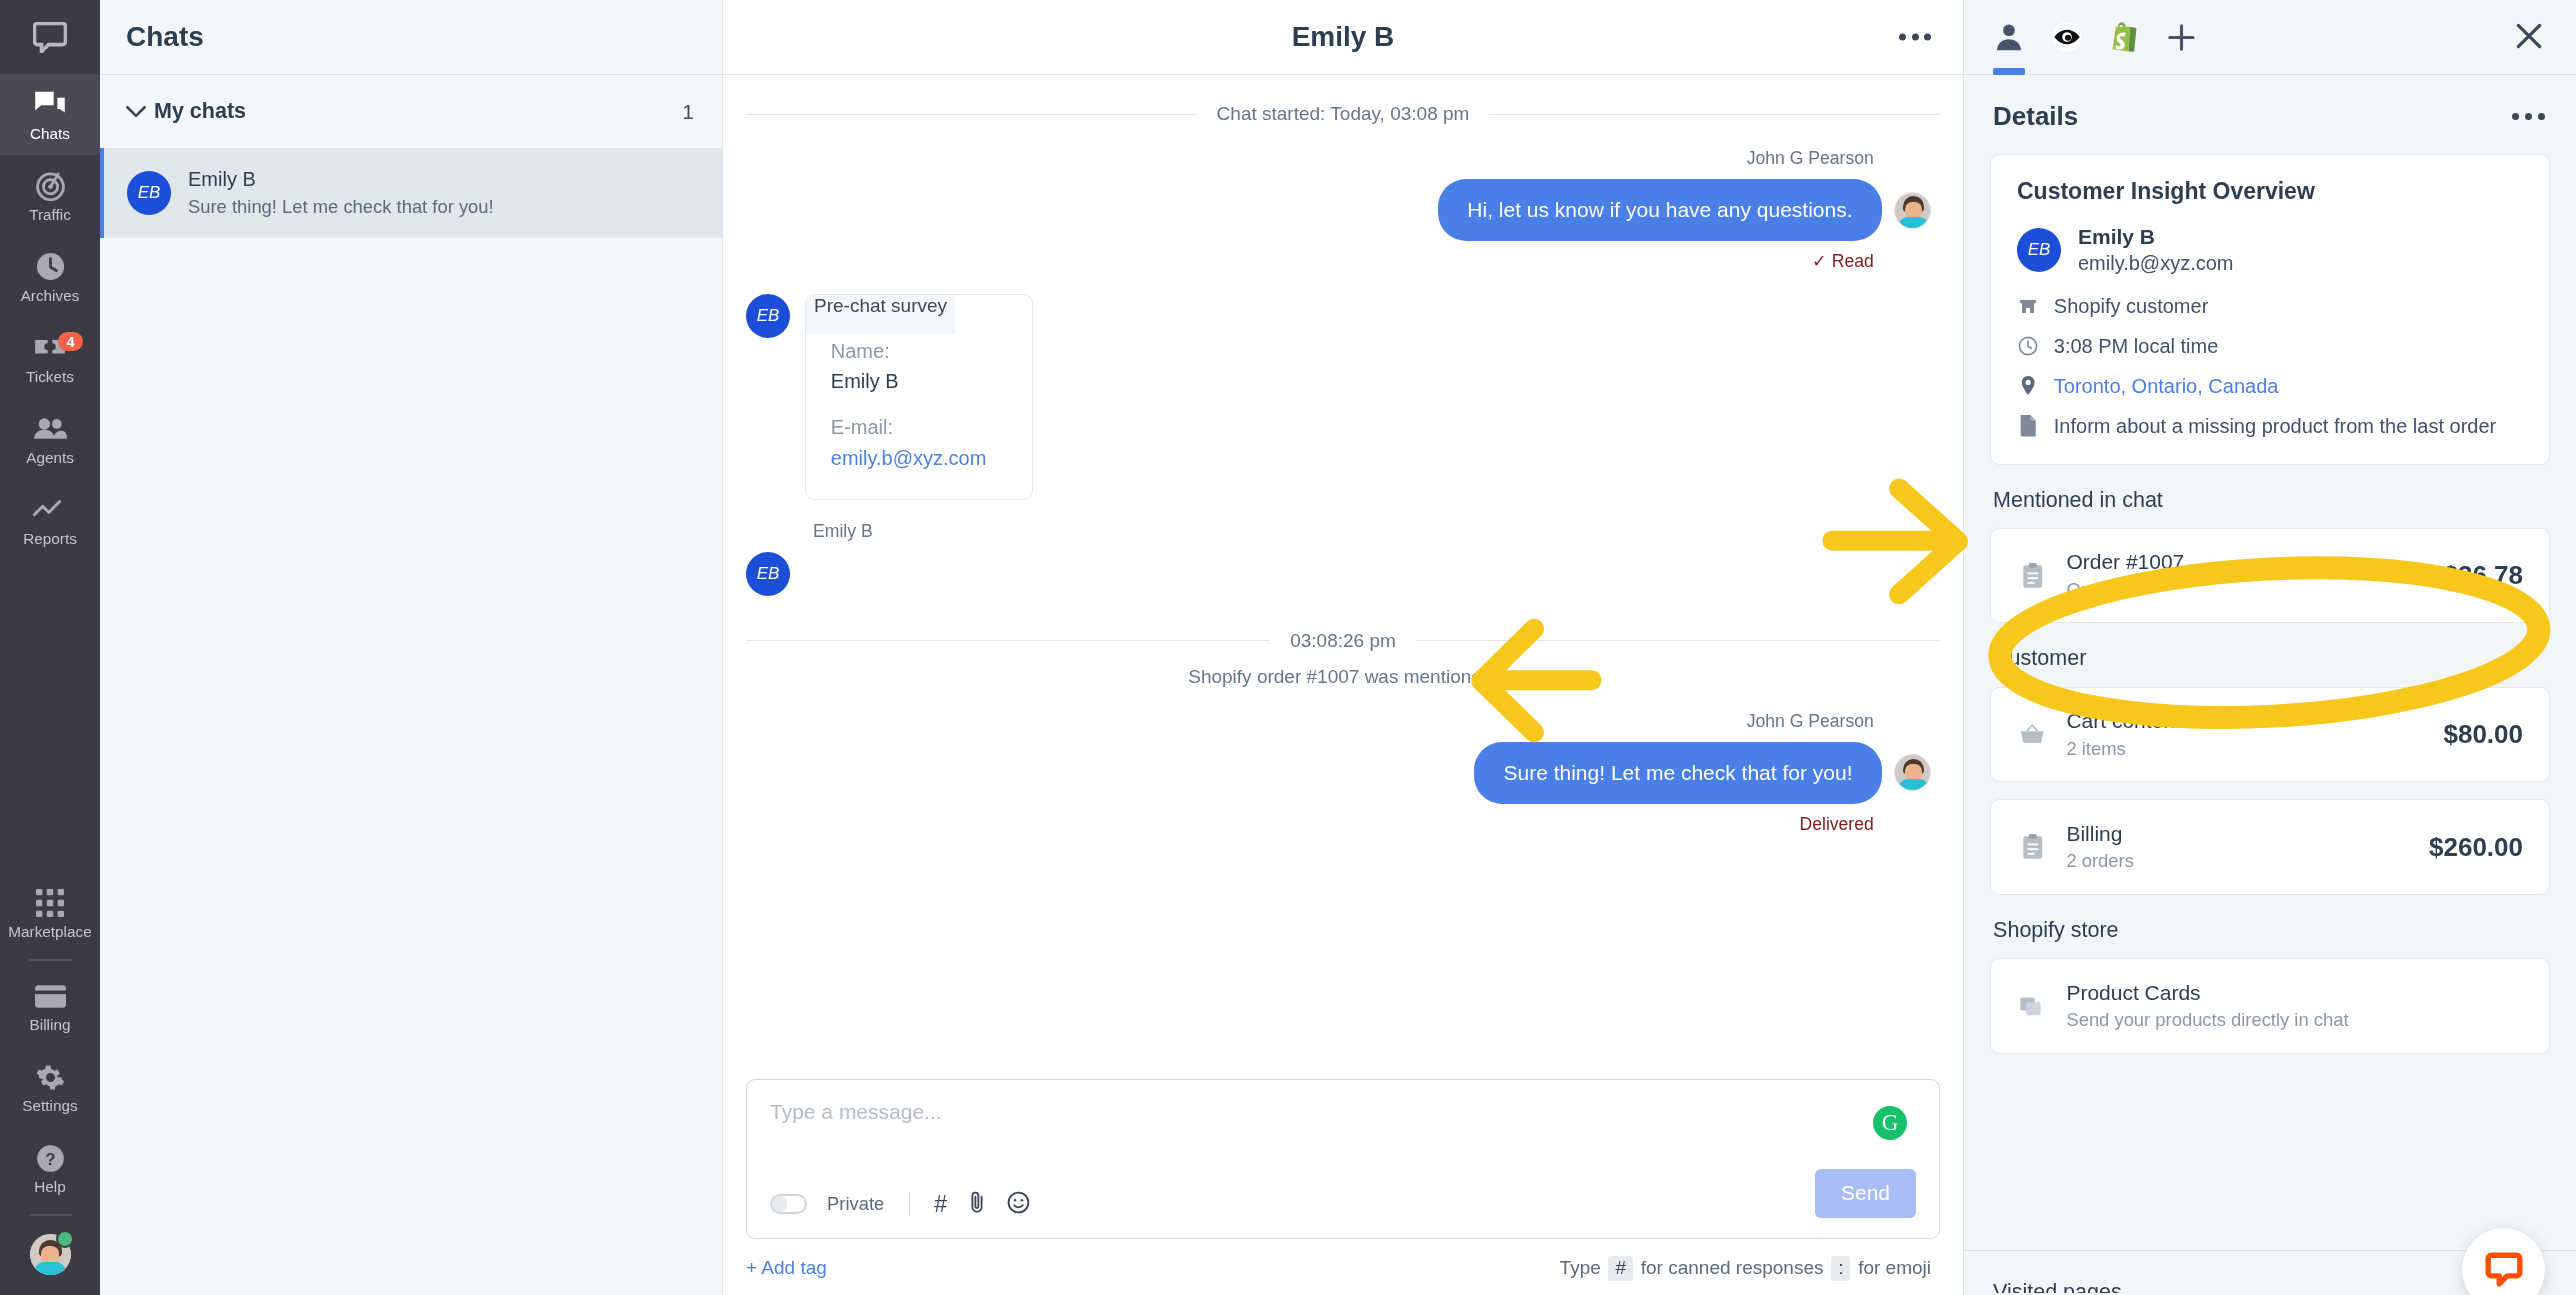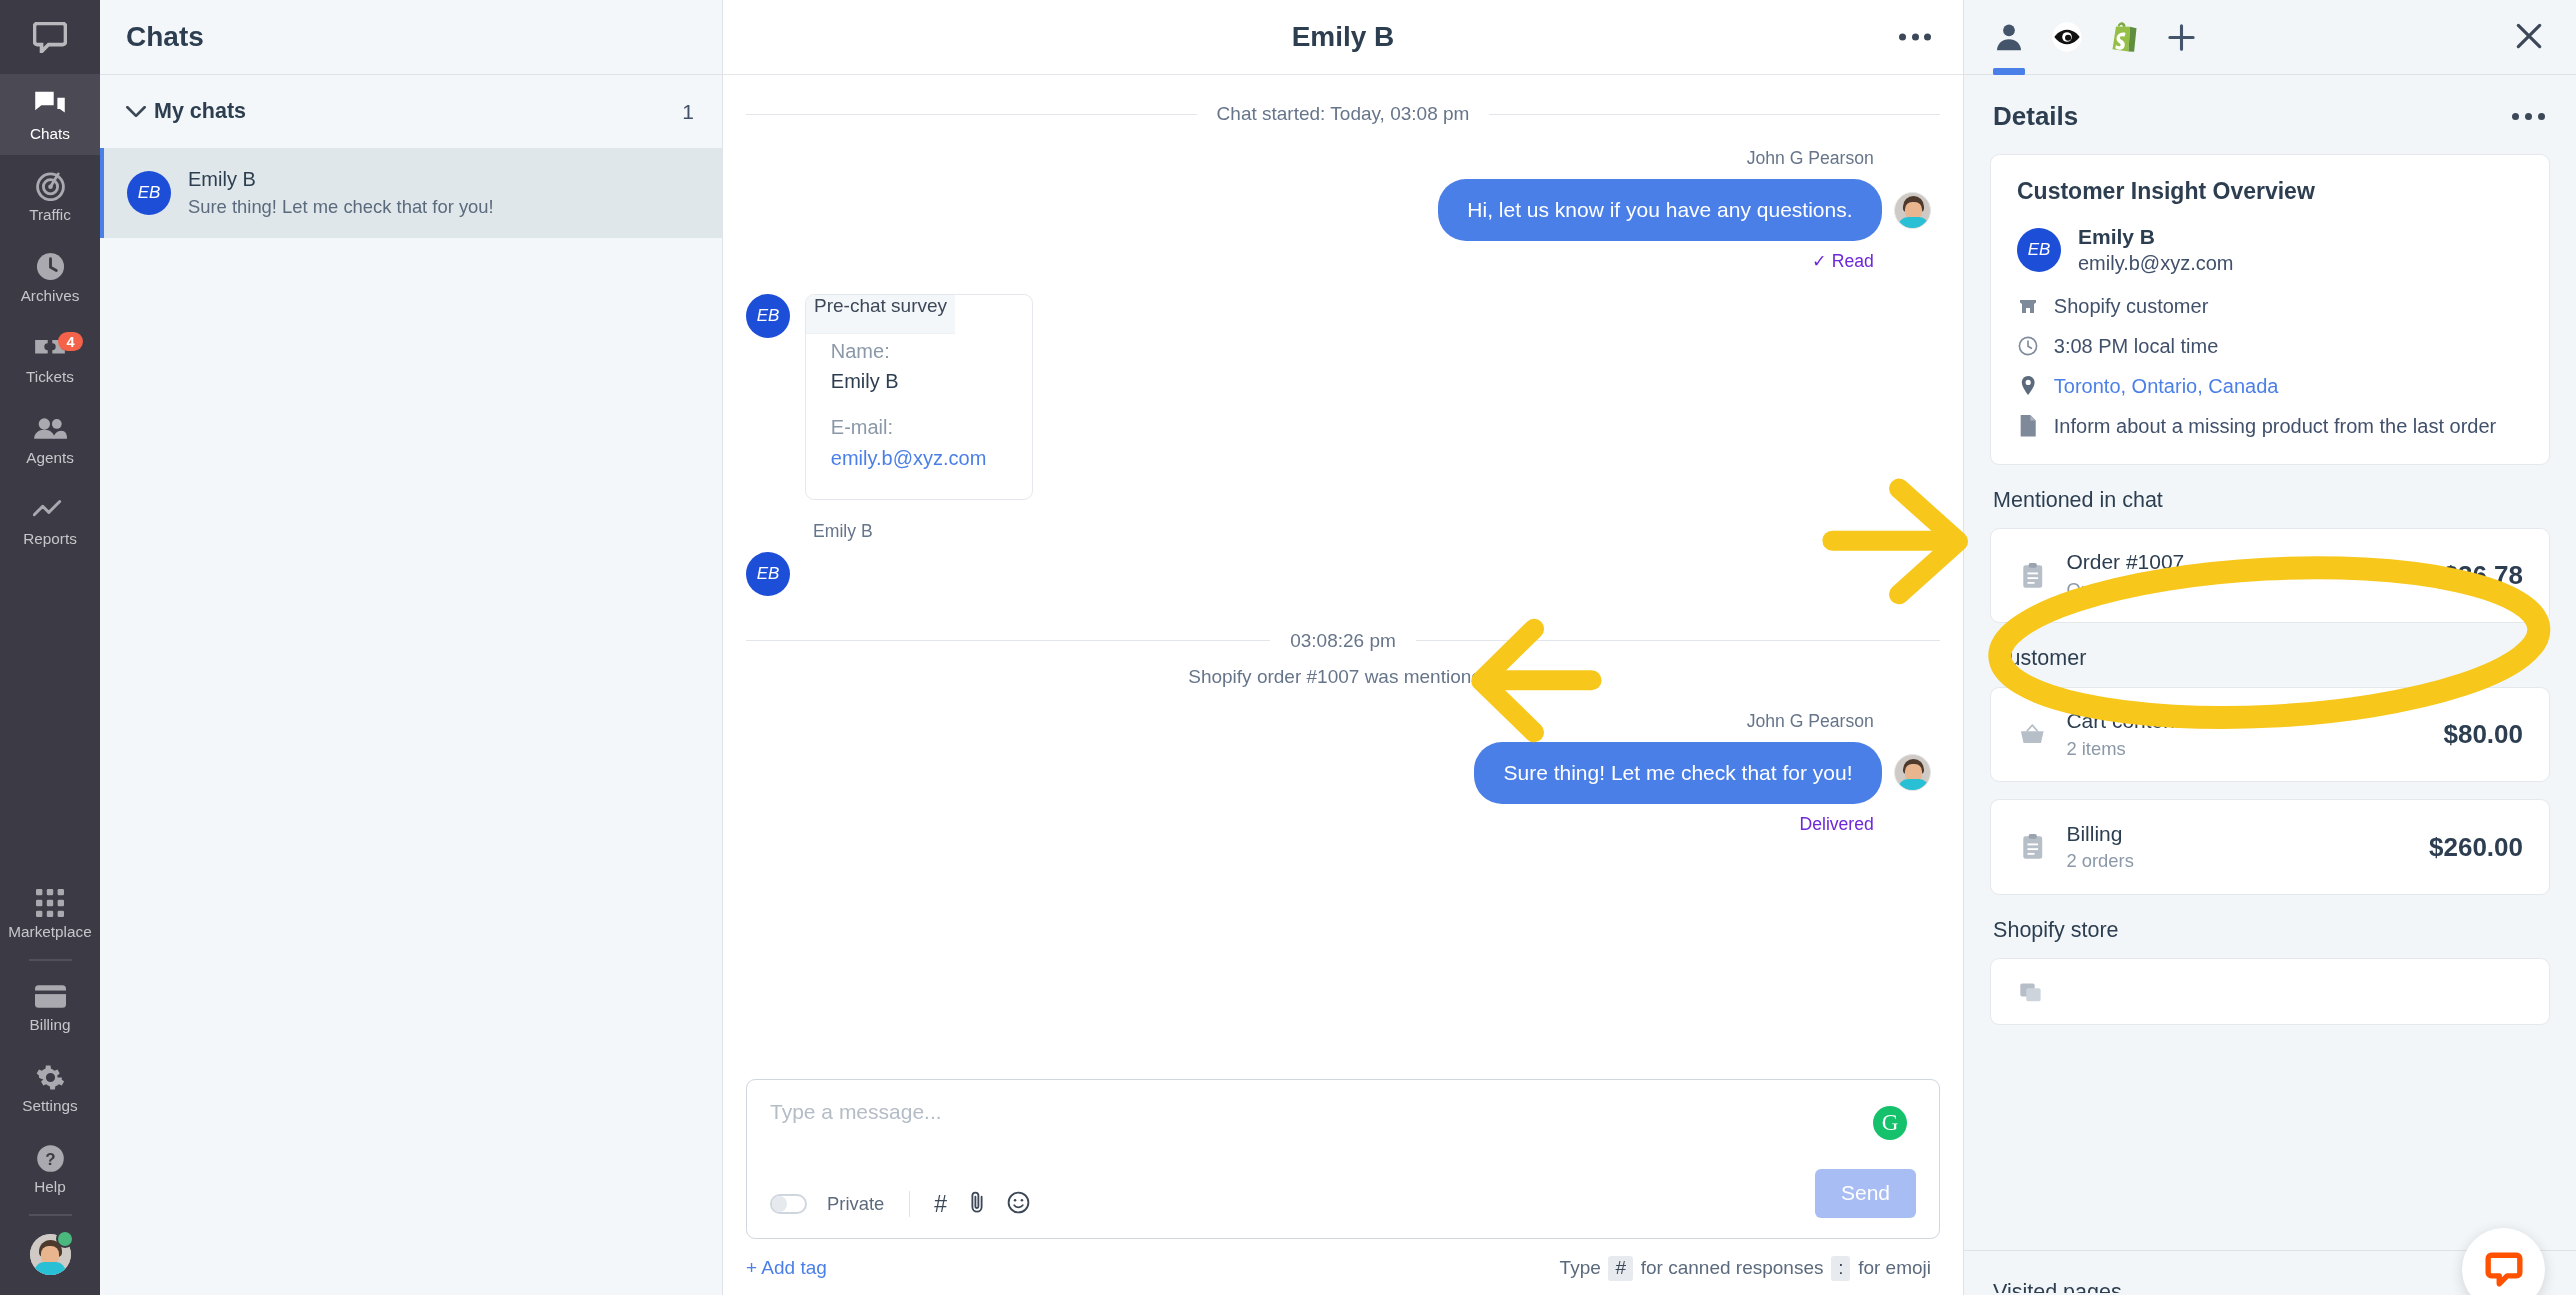--- a/index.html
+++ b/index.html
@@ -109,21 +109,21 @@
     background:#4b7fe8; color:#fff; font-size:21px;
     padding: 19px 29px; border-radius:28px; max-width:767px;
   }
   .mini-av {
     width:37px; height:37px; border-radius:50%; overflow:hidden; position:relative;
     background:#cfcac5; flex:0 0 37px; border:0.8px solid #e7e7e7;
   }
   .mini-av .hair { position:absolute; left:7.7px; top:3.8px; width:21.5px; height:15.3px; background:#4e3a2c; border-radius:10.7px 10.7px 3.8px 3.8px; }
   .mini-av .skin { position:absolute; left:10px; top:9.2px; width:17px; height:18.4px; background:#e8b58f; border-radius:8.4px 8.4px 10px 10px; }
   .mini-av .shirt { position:absolute; left:3.1px; bottom:0; width:31px; height:10.7px; background:#29bfd4; border-radius:10px 10px 0 0; }
-  .msg-out .status { font-size:17.6px; color:#6d28d9; margin-top:10px; margin-right:57px; }
+  .msg-out .status { font-size:17.6px; color:#7f1d1d; margin-top:10px; margin-right:57px; }
 
   .msg-in { display:flex; align-items:flex-start; gap:15.3px; margin-top:21.5px; }
   .survey-card {
     width: 228px; border:0.8px solid #e4e8ec; border-radius:9.2px; overflow:hidden; background:#fff;
   }
   .survey-card .sc-head {
     background:#f4f7f9; text-align:center; font-size:19px; color:#3c4858;
     padding: 17px 7.7px; border-bottom:0.8px solid #eef1f4;
   }
   .survey-card .sc-body { padding: 23px 24.5px 29px 24.5px; }
@@ -659,20 +659,24 @@
       </div>
 
       <div class="sect-label">Shopify store</div>
       <div class="row-card">
         <span class="ic">
           <svg width="24.5" height="21.5" viewBox="0 0 20 18">
               <rect x="0" y="2" width="12" height="11" rx="1.6" fill="#b6bec7"></rect>
               <rect x="5" y="6" width="12" height="11" rx="1.6" fill="#cdd4db"></rect>
             </svg>
         </span>
+        <span class="mid">
+          <span class="t" style="display:block;">Product Cards</span>
+          <span class="s" style="display:block;">Send your products directly in chat</span>
+        </span>
       </div>
     </div>
 
     <div class="details-bottom-strip">
       <span>Visited pages</span>
     </div>
 
     <div class="livechat-fab">
       <svg width="38" height="35" viewBox="0 0 24 22">
           <path d="M4 2h16a2 2 0 012 2v9a2 2 0 01-2 2h-6l-5 5v-5H4a2 2 0 01-2-2V4a2 2 0 012-2z" fill="none" stroke="#ff5100" stroke-width="3.4" stroke-linejoin="round"></path>

